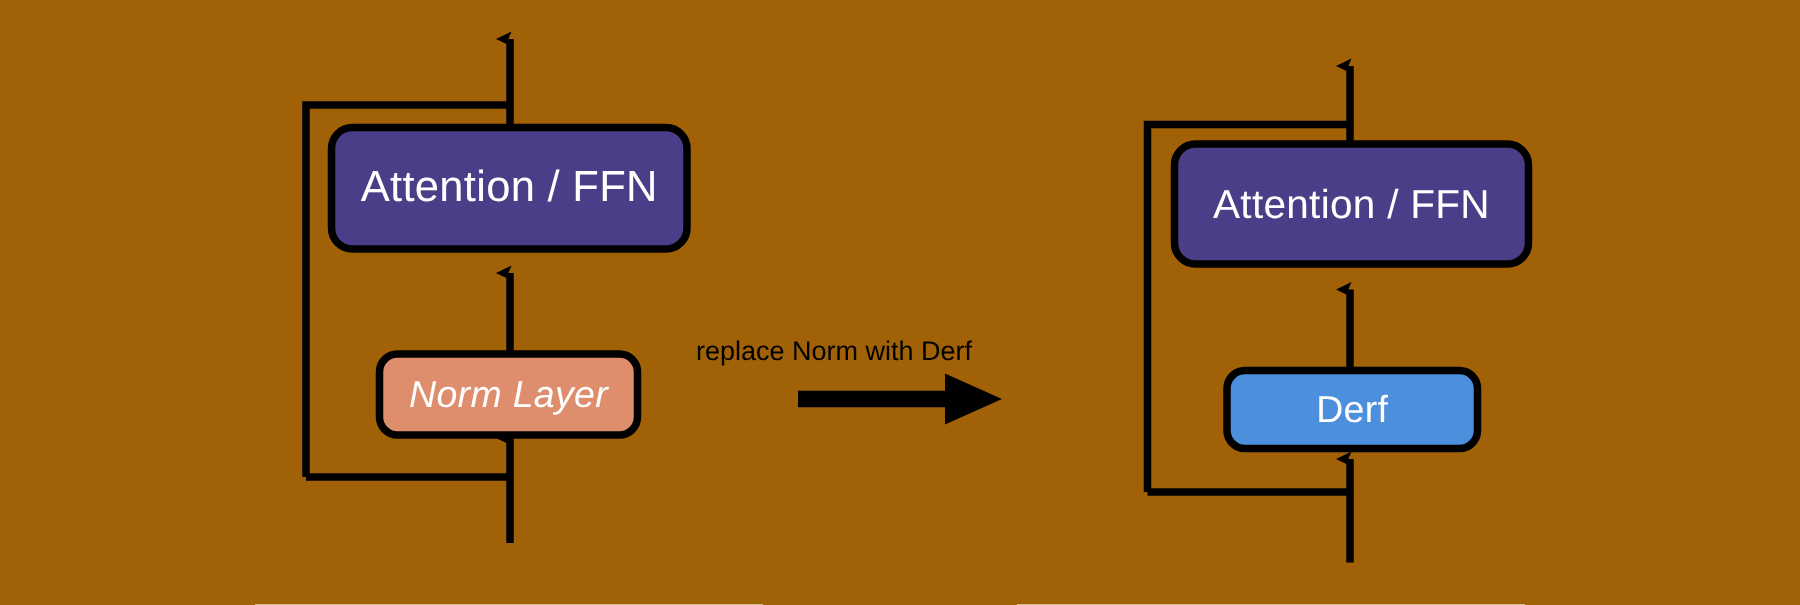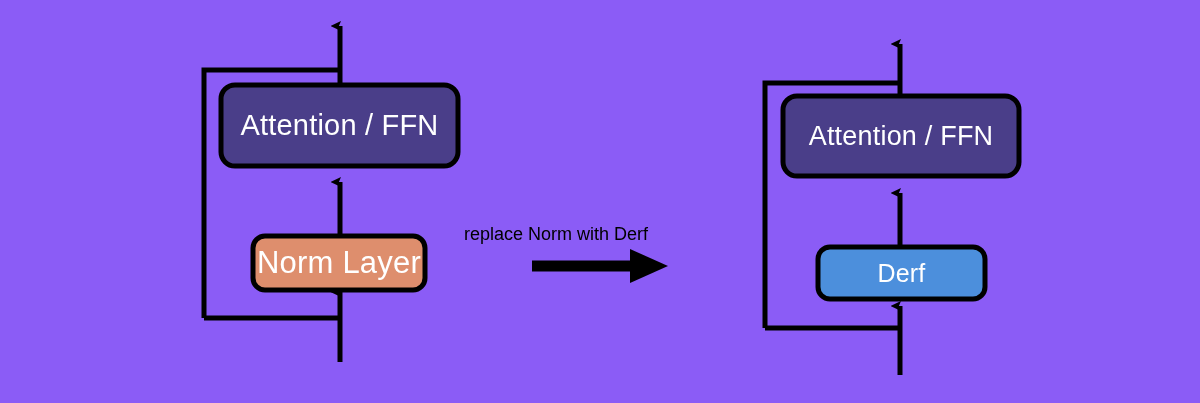--- a/index.html
+++ b/index.html
@@ -7,21 +7,21 @@
     padding: 0;
     background: #ffffff;
   }
   body {
     font-family: "Liberation Sans", sans-serif;
   }
   #canvas {
     position: relative;
     width: 1200px;
     height: 403px;
-    background: #8b5cf6;
+    background: #a16207;
     overflow: hidden;
   }
   #canvas svg.layer {
     position: absolute;
     left: 0;
     top: 0;
     width: 1200px;
     height: 403px;
   }
   .box-label {
@@ -91,21 +91,21 @@
       <line x1="900" y1="176" x2="900" y2="44" stroke="#000000" stroke-width="5" marker-end="url(#arrowUp)"></line>
 
       <rect x="783" y="96" width="236" height="80" rx="14" ry="14" fill="#4A3E89" stroke="#000000" stroke-width="5"></rect>
 
       <rect x="818" y="247" width="167" height="52" rx="12" ry="12" fill="#4C8FDC" stroke="#000000" stroke-width="5"></rect>
     </g>
   </svg>
 
   <div class="box-label" style="left:221px; top:85px; width:237px; height:81px; font-size:29px;">Attention / FFN</div>
 
-  <div class="box-label" style="left:253px; top:236px; width:172px; height:54px; font-size:31px;">Norm Layer</div>
+  <div class="box-label" style="left:253px; top:236px; width:172px; height:54px; font-size:25px;font-style:italic;">Norm Layer</div>
 
   <div class="caption-text" style="left:464px; top:224px; font-size:18px;">replace Norm with Derf</div>
 
   <div class="box-label" style="left:783px; top:96px; width:236px; height:80px; font-size:27px;">Attention / FFN</div>
 
   <div class="box-label" style="left:818px; top:247px; width:167px; height:52px; font-size:25px;">Derf</div>
 
 </div>
 
 </body></html>

